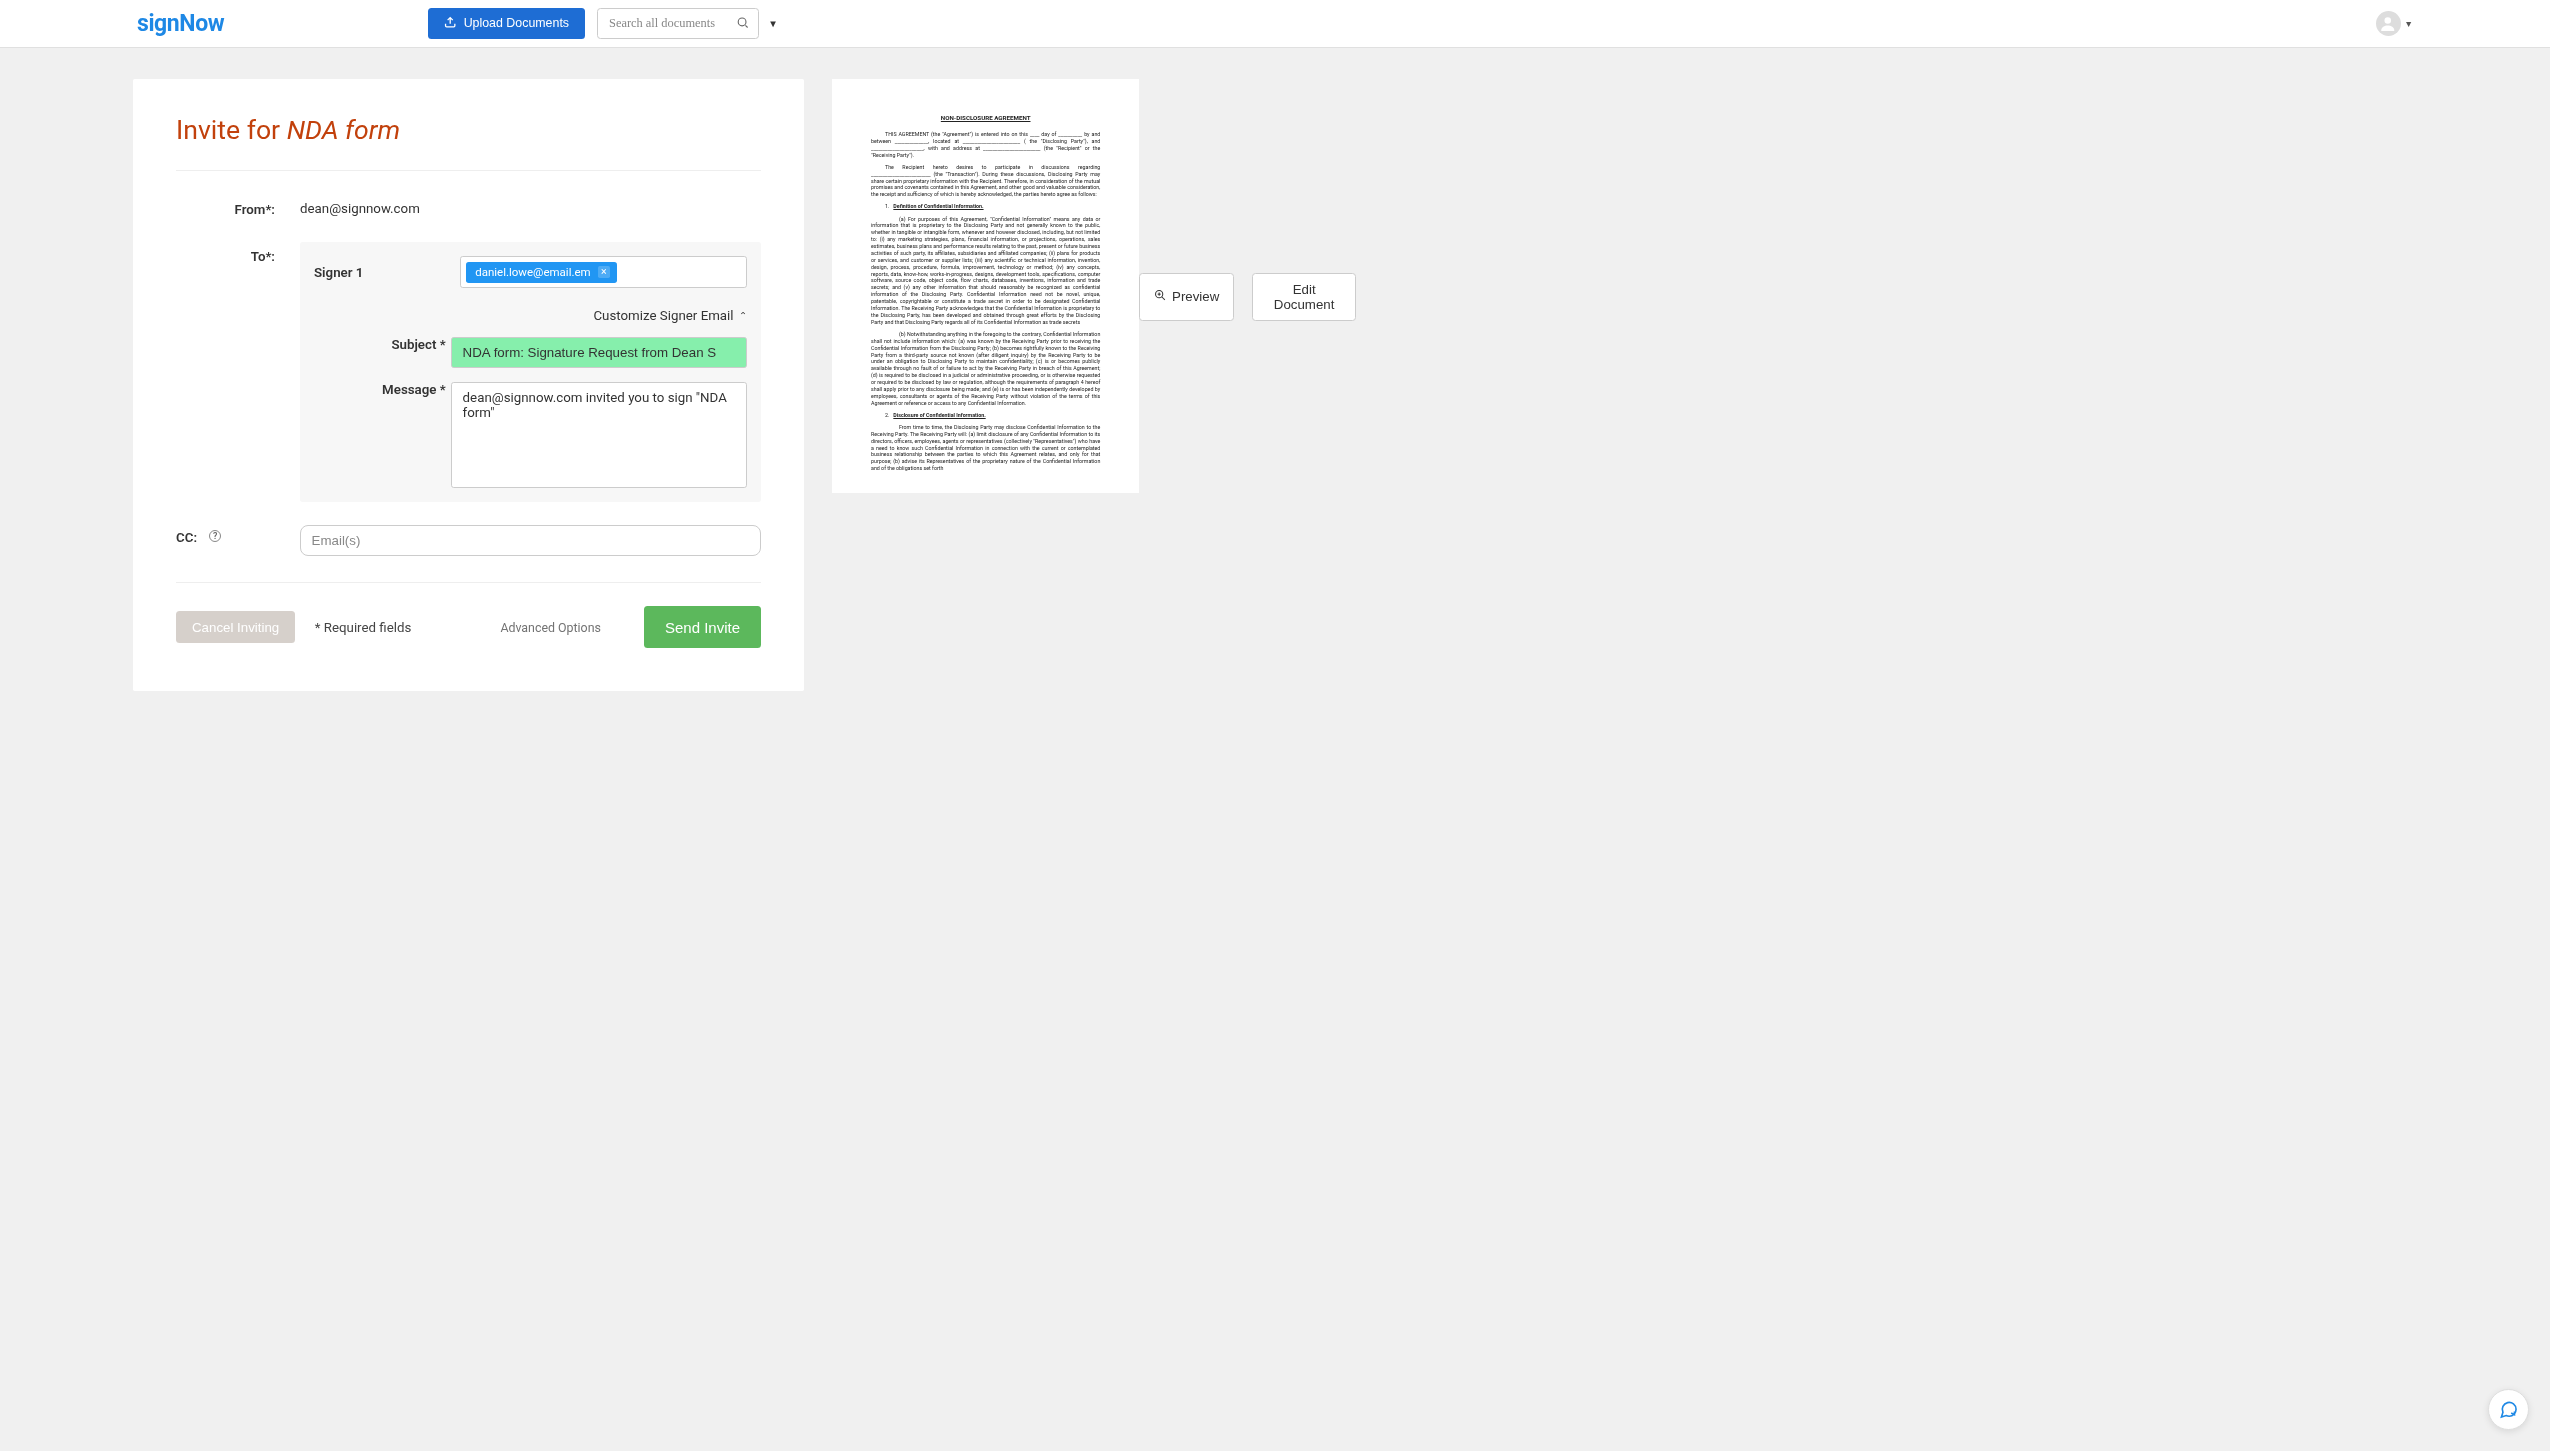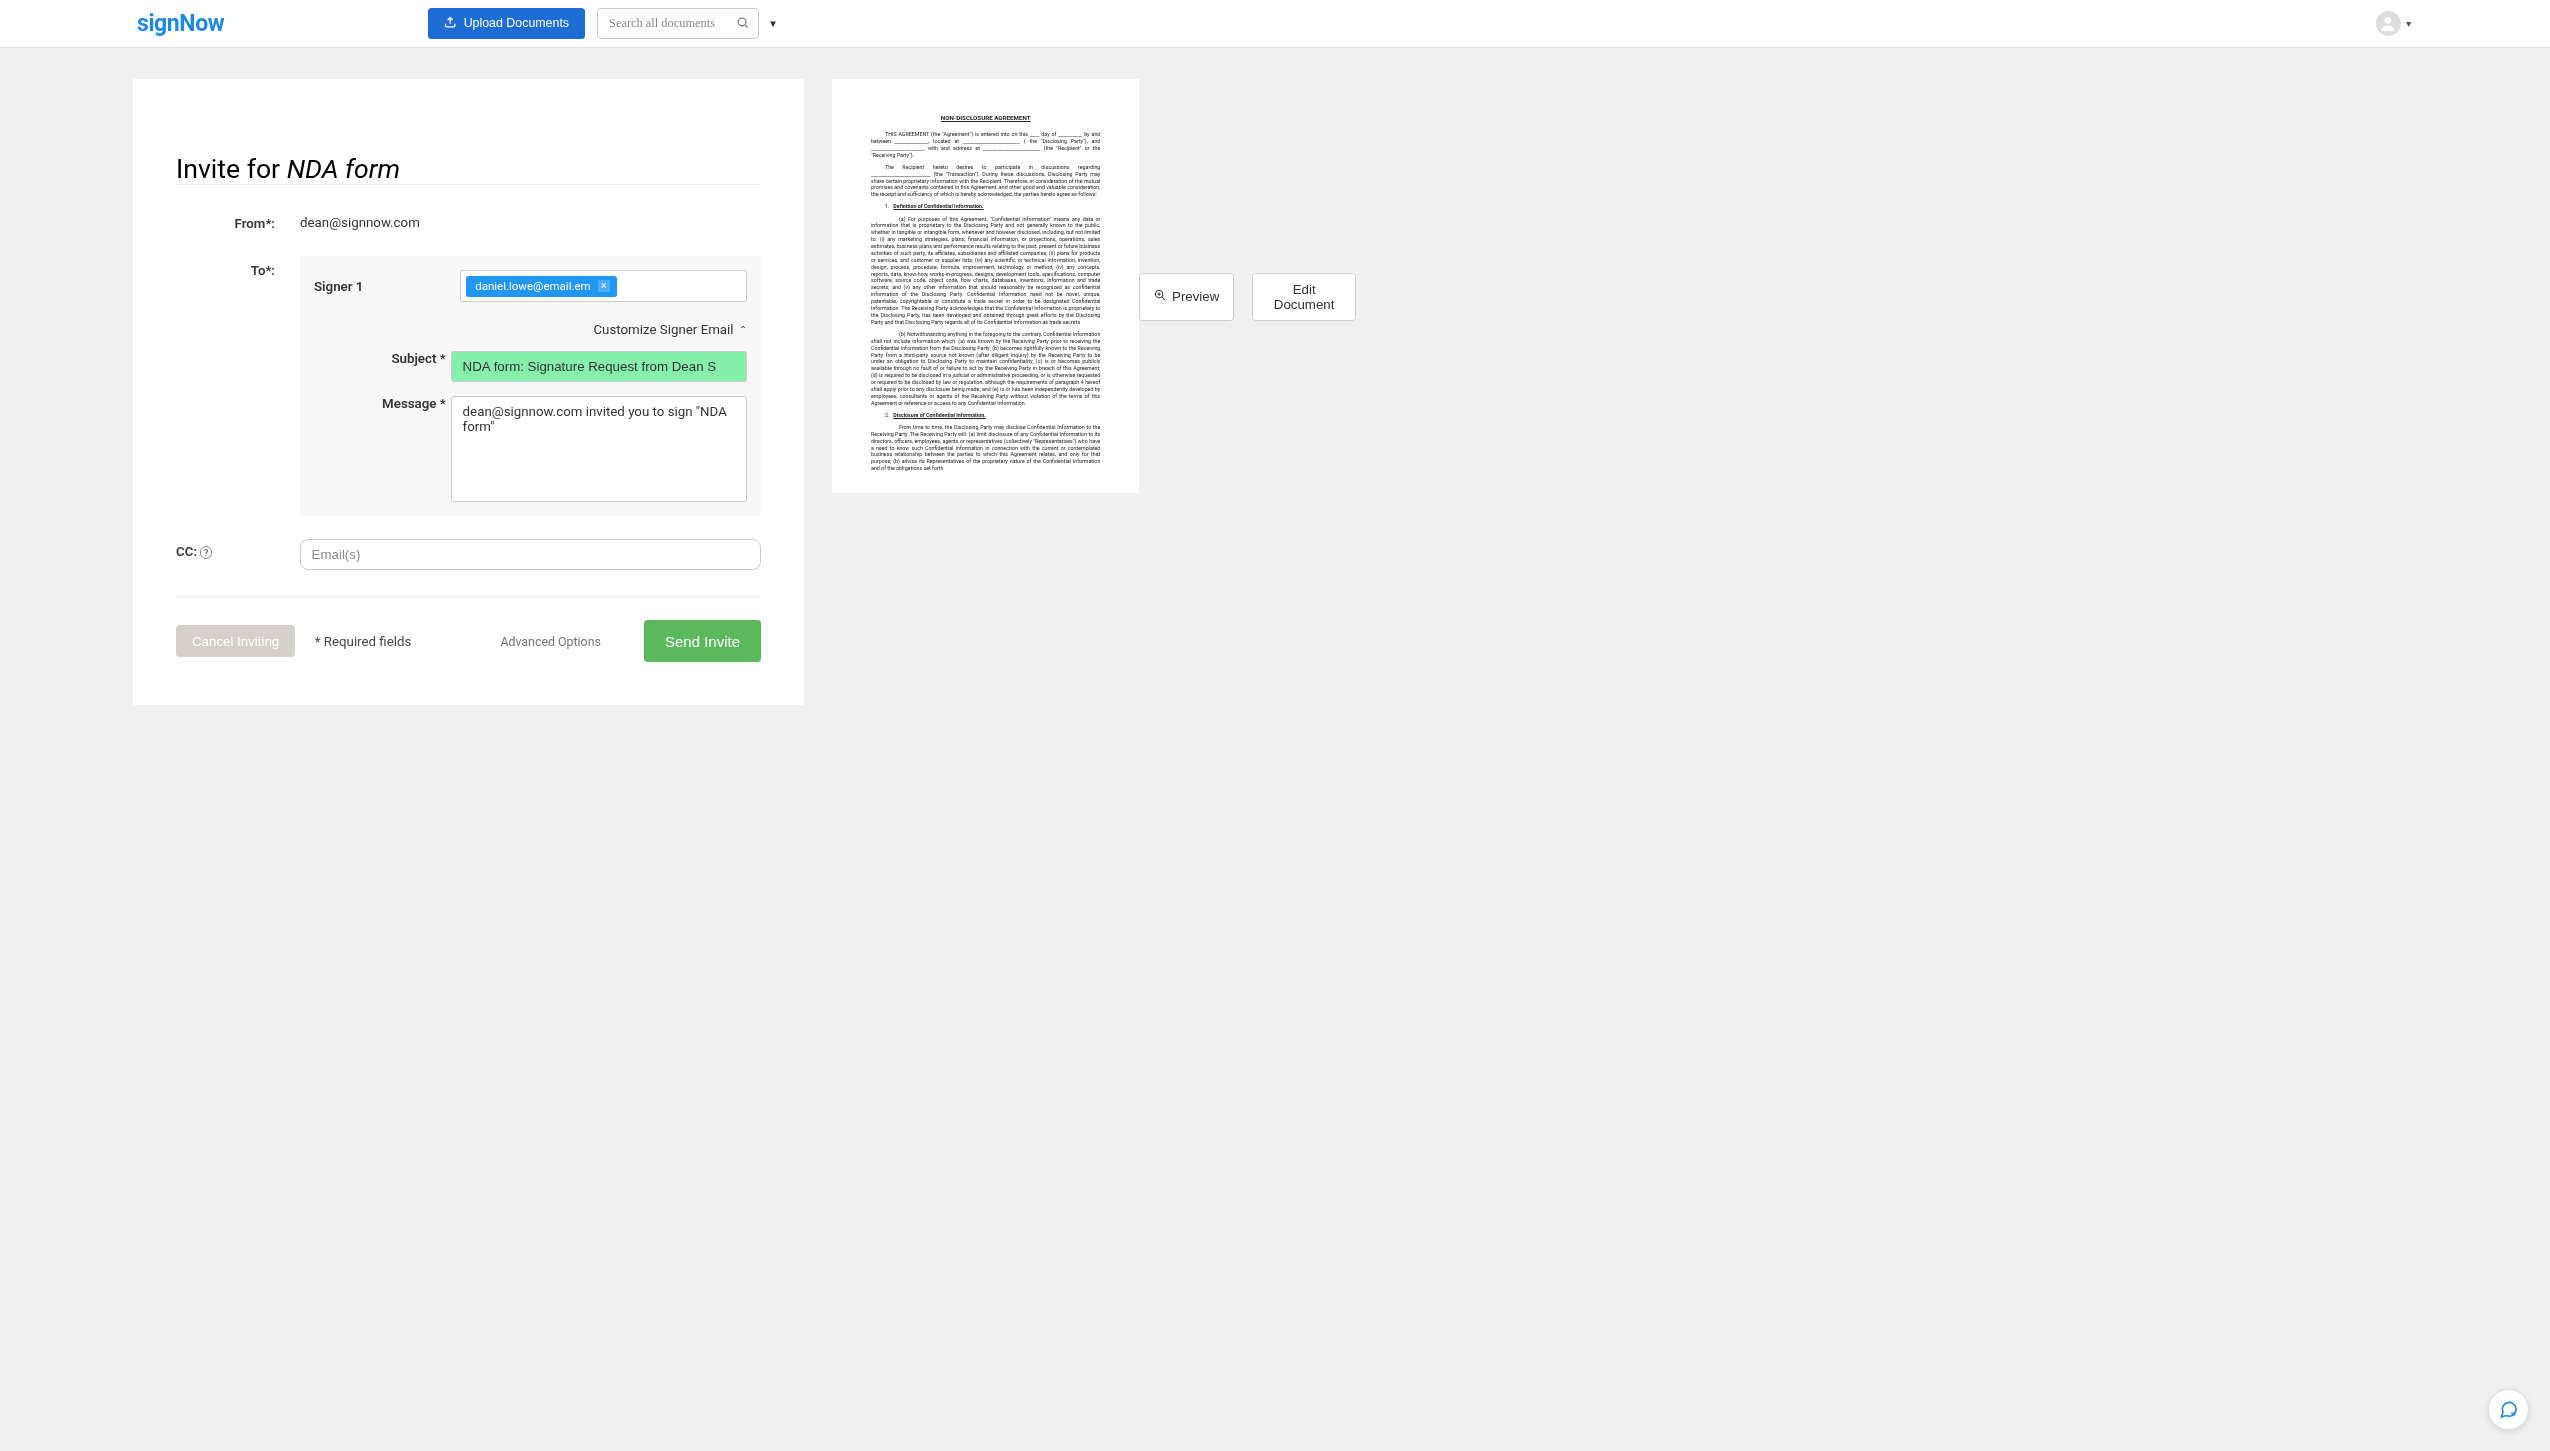--- a/index.html
+++ b/index.html
@@ -91,23 +91,23 @@
 }
 .panel {
   background: #fff;
   border-radius: 1.8px;
   flex: 0 0 671px;
   padding: 35px 43px 43px 43px;
 }
 .panel-title {
   font-size: 26.6px;
   font-weight: 400;
-  color: #000000;
+  color: #c2410c;
+  padding-bottom: 25px;
   border-bottom: 0.9px solid #eee;
-  margin-top: 39px;
 }
 .panel-title em { font-style: italic; }
 .form-row {
   display: flex;
   margin-top: 25px;
   align-items: flex-start;
 }
 .form-label-col {
   width: 124px;
   text-align: right;
@@ -117,22 +117,22 @@
 .form-label {
   font-size: 13.3px;
   font-weight: 600;
   color: #333;
 }
 .form-label-inline {
   font-size: 13.3px;
   font-weight: 600;
   color: #333;
   display:flex;
-  align-items:flex-end;
-  gap:3px;
+  align-items:flex-start;
+  gap:12px;
 }
 .help-circle {
   display:inline-flex;width:12.4px;height:12.4px;border:0.9px solid #888;border-radius:50%;
   align-items:center;justify-content:center;font-size:8.9px;color:#666;
 }
 .form-value-col { flex: 1; }
 .form-value-plain {
   font-size: 13.3px;
   color: #333;
   padding-top: 5.3px;

